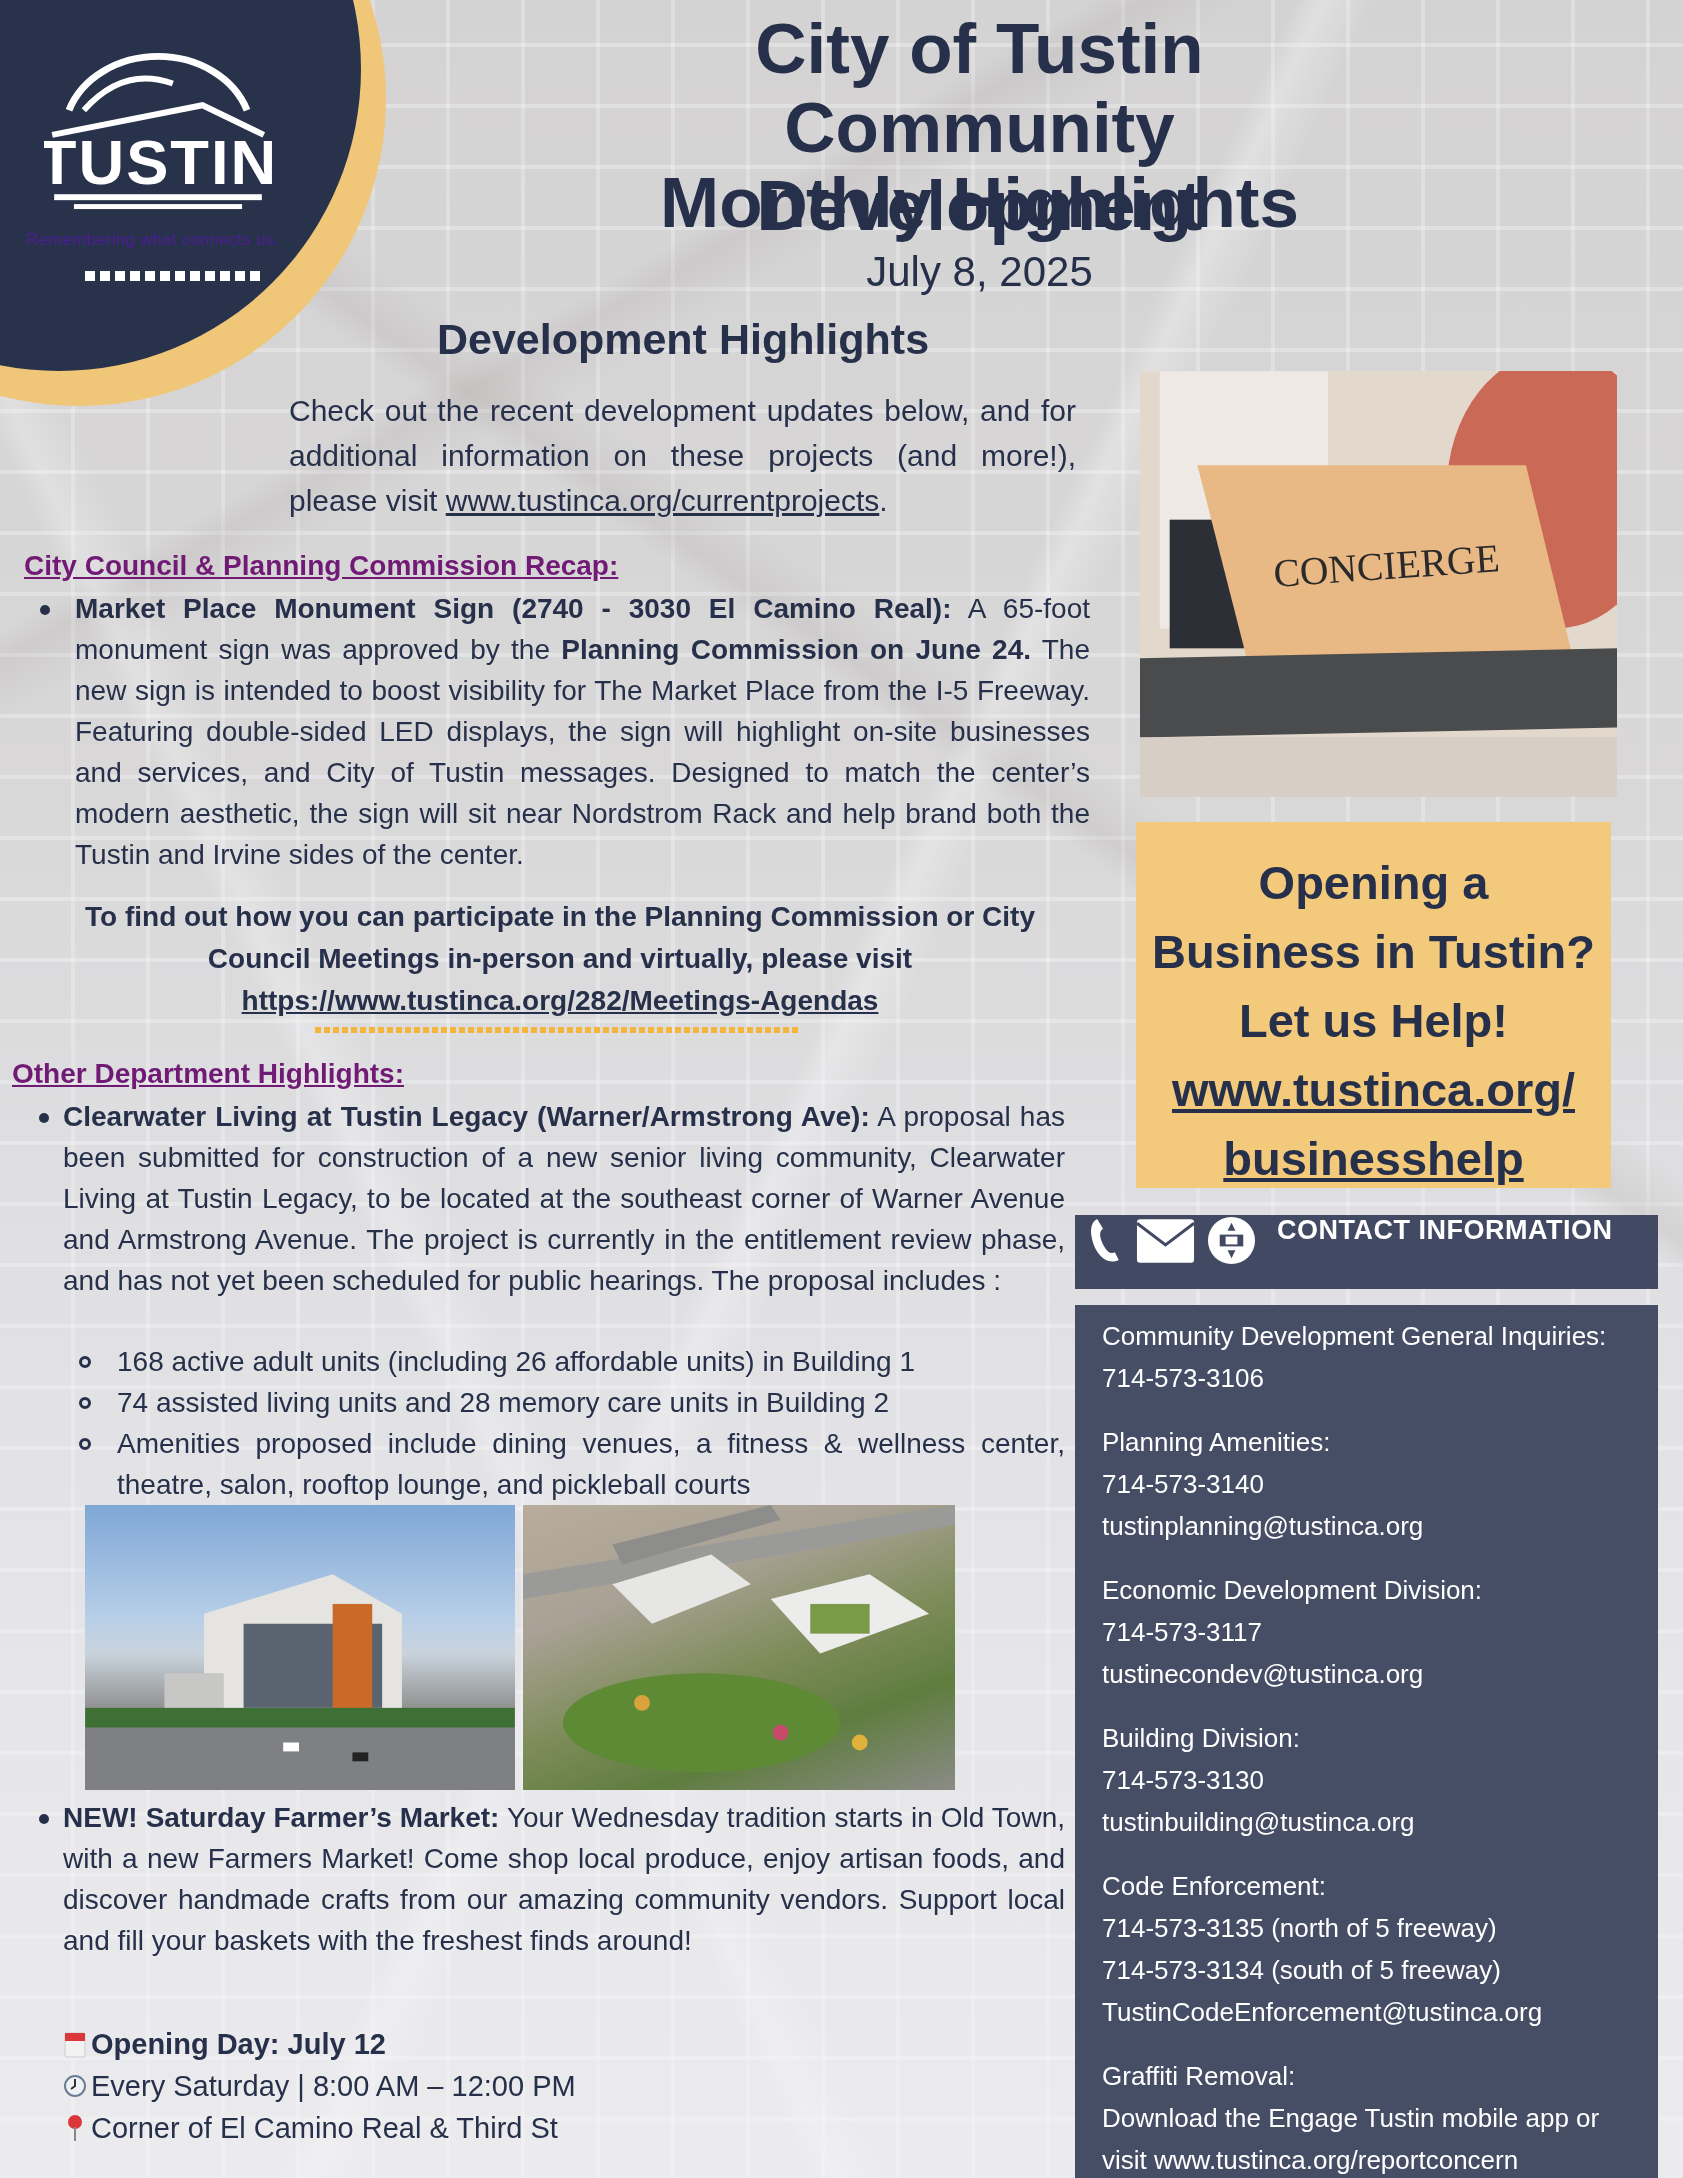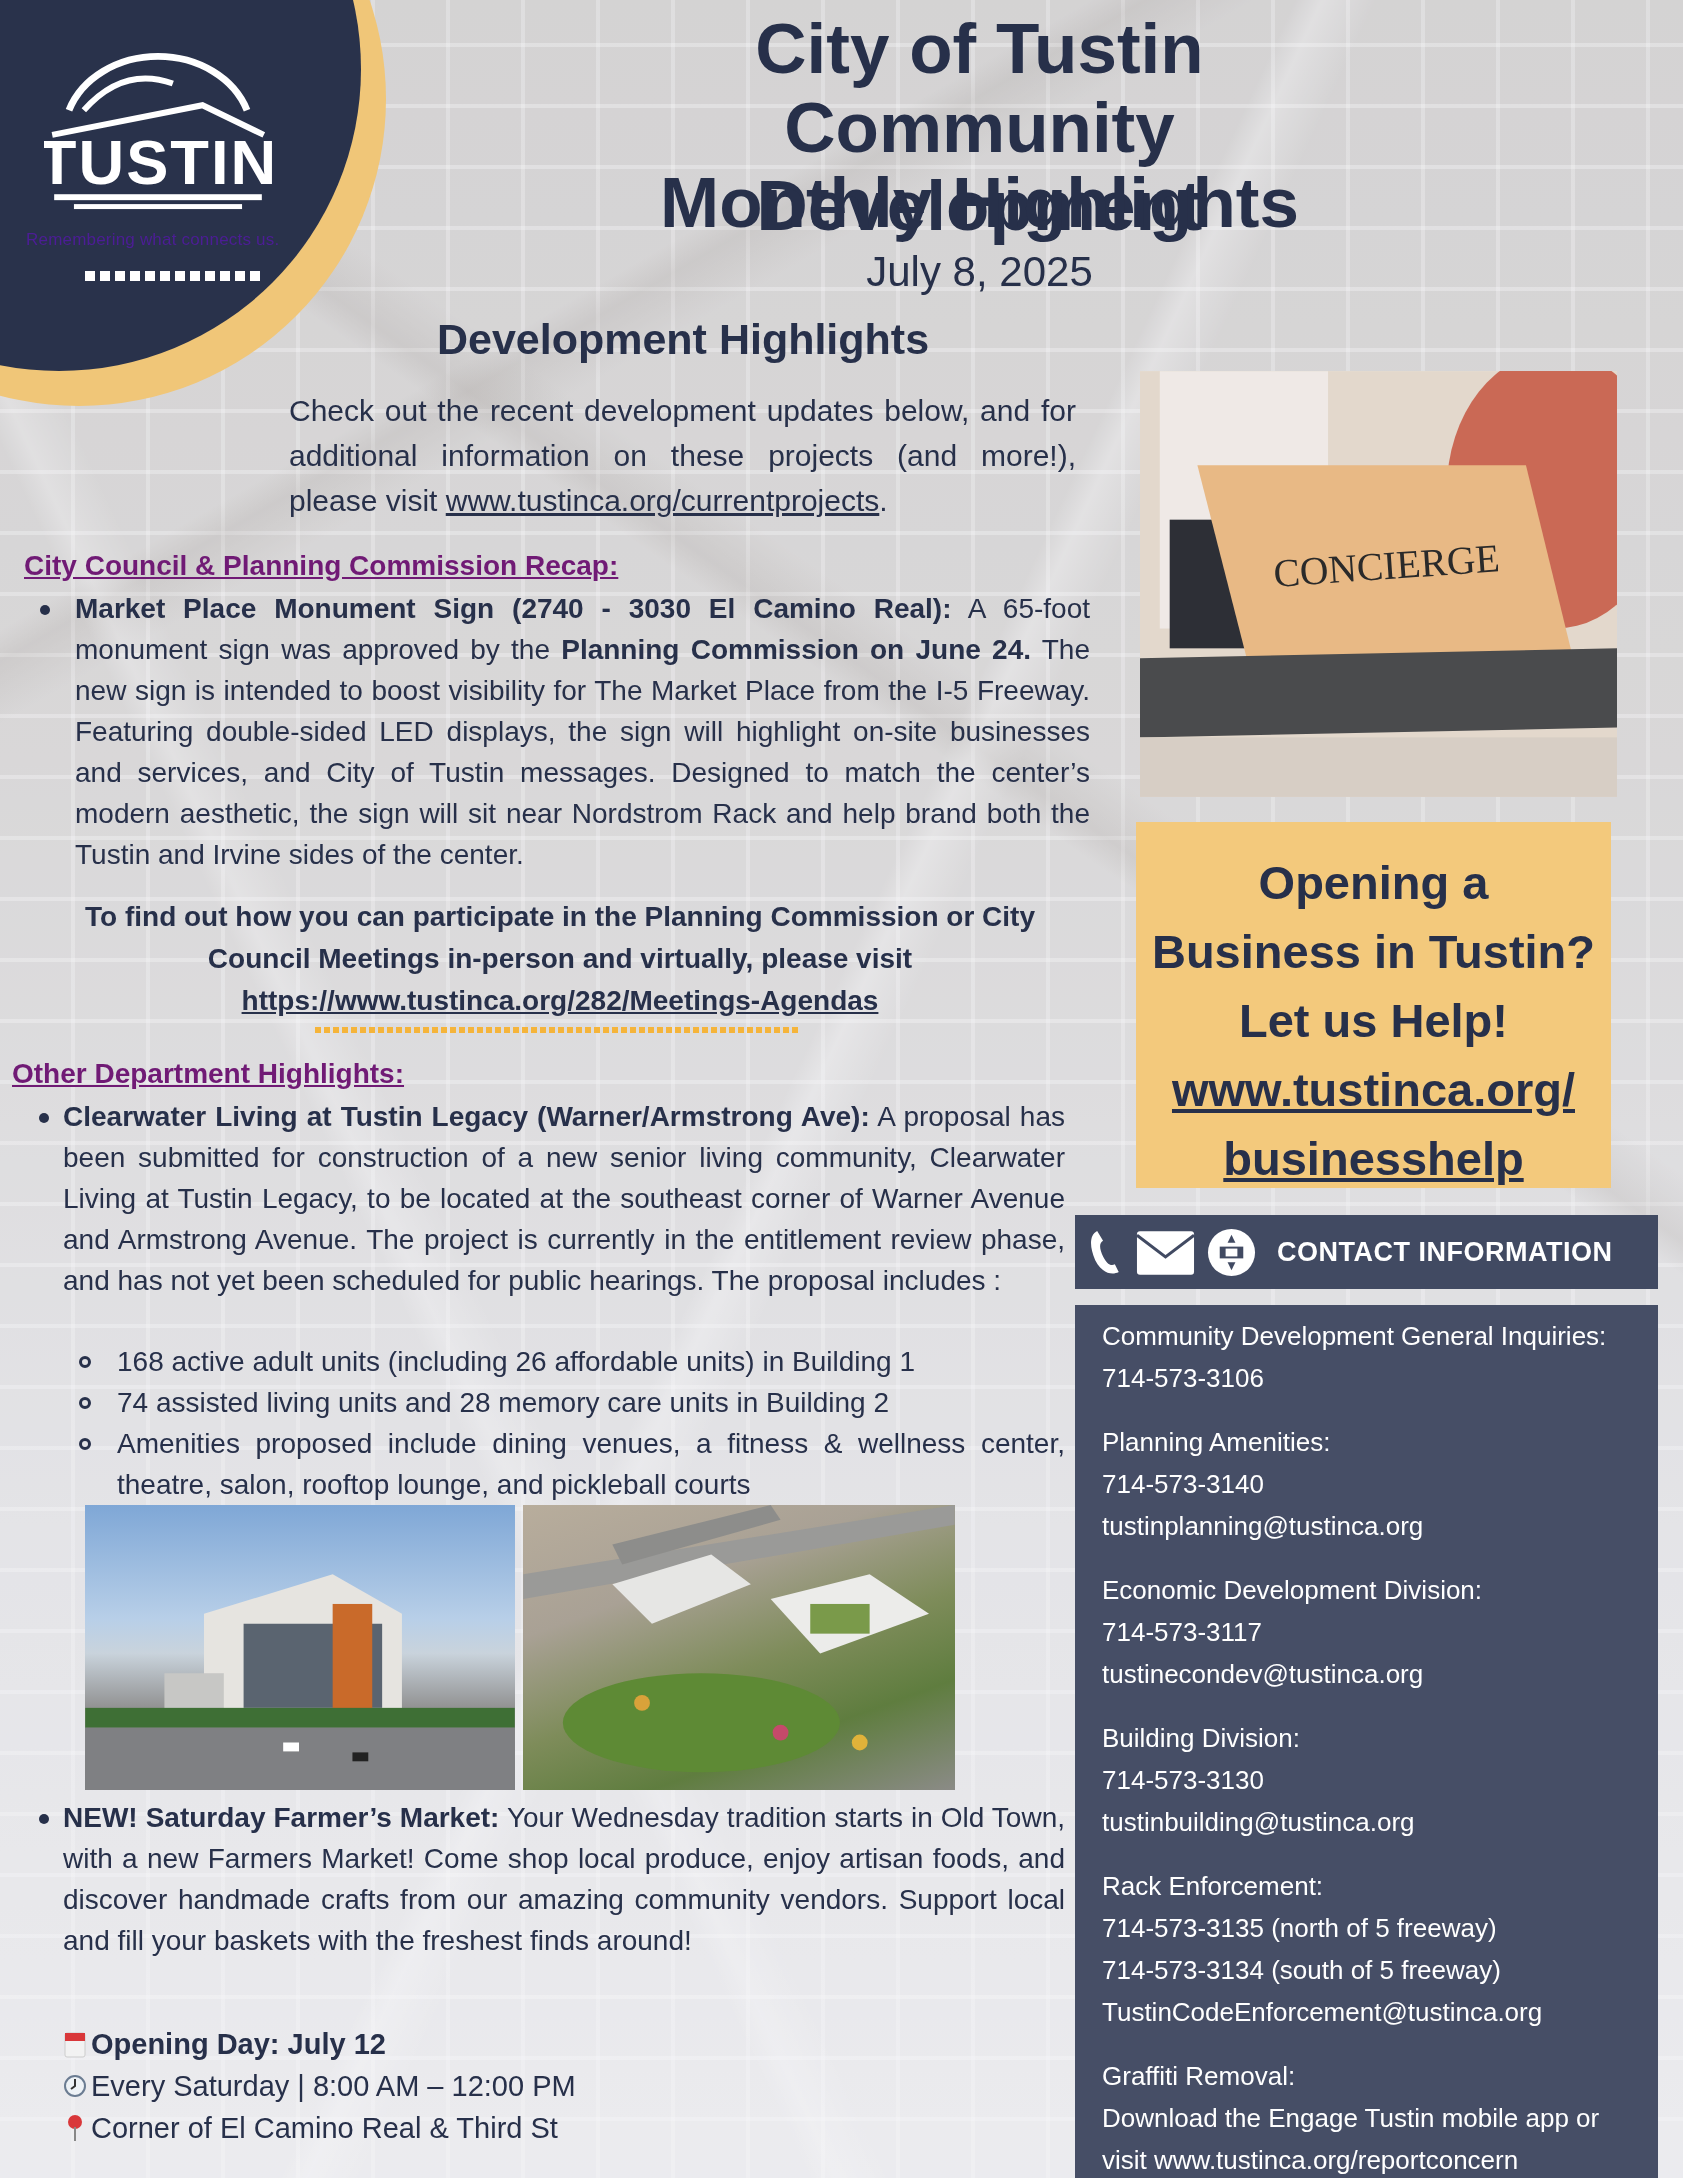--- a/index.html
+++ b/index.html
@@ -120,21 +120,21 @@
   }
   .biz-box {
     position: absolute; left: 1136px; top: 822px; width: 475px; height: 366px;
     background: #f3c97c; text-align: center; padding-top: 22px;
   }
   .biz-box .line { font-size: 47px; font-weight: bold; line-height: 61px; color: #27304a; margin-top: 8px; }
   .biz-box .url { text-decoration: underline; }
 
   .contact-head {
     position: absolute; left: 1075px; top: 1215px; width: 583px; height: 74px;
-    background: #414a62; display: flex; align-items: center; padding-left: 12px; gap: 10px;
+    background: #414a62; display: flex; align-items: flex-start; padding-left: 12px; gap: 10px;
   }
   .contact-head .label {
     color: #ffffff; font-weight: bold; font-size: 27px; letter-spacing: 0.5px; margin-left: 10px;
   }
   .contact-body {
     position: absolute; left: 1075px; top: 1305px; width: 583px; height: 873px;
     background: #464e66; color: #ffffff; padding: 10px 0 0 27px;
   }
   .contact-group { margin-bottom: 22px; }
   .contact-group div { font-size: 26px; line-height: 42px; }
@@ -312,21 +312,21 @@
     <div>Economic Development Division:</div>
     <div>714-573-3117</div>
     <div>tustinecondev@tustinca.org</div>
   </div>
   <div class="contact-group">
     <div>Building Division:</div>
     <div>714-573-3130</div>
     <div>tustinbuilding@tustinca.org</div>
   </div>
   <div class="contact-group">
-    <div>Rack Enforcement:</div>
+    <div>Code Enforcement:</div>
     <div>714-573-3135 (north of 5 freeway)</div>
     <div>714-573-3134 (south of 5 freeway)</div>
     <div>TustinCodeEnforcement@tustinca.org</div>
   </div>
   <div class="contact-group">
     <div>Graffiti Removal:</div>
     <div>Download the Engage Tustin mobile app or</div>
     <div>visit www.tustinca.org/reportconcern</div>
   </div>
 </div>

